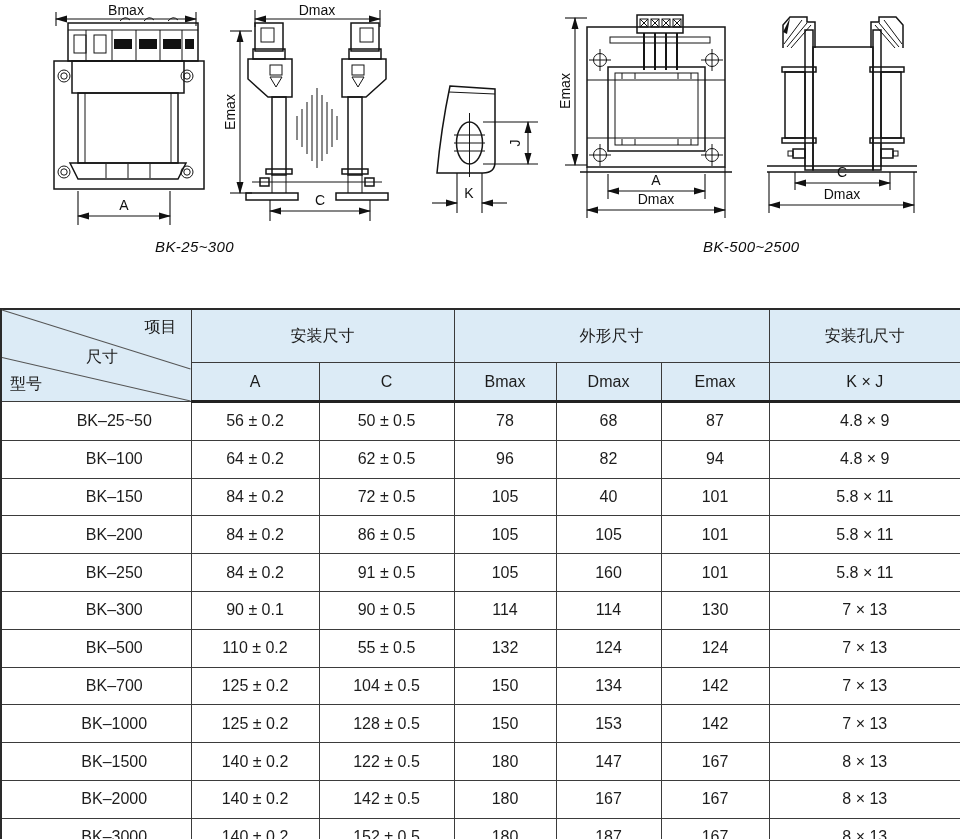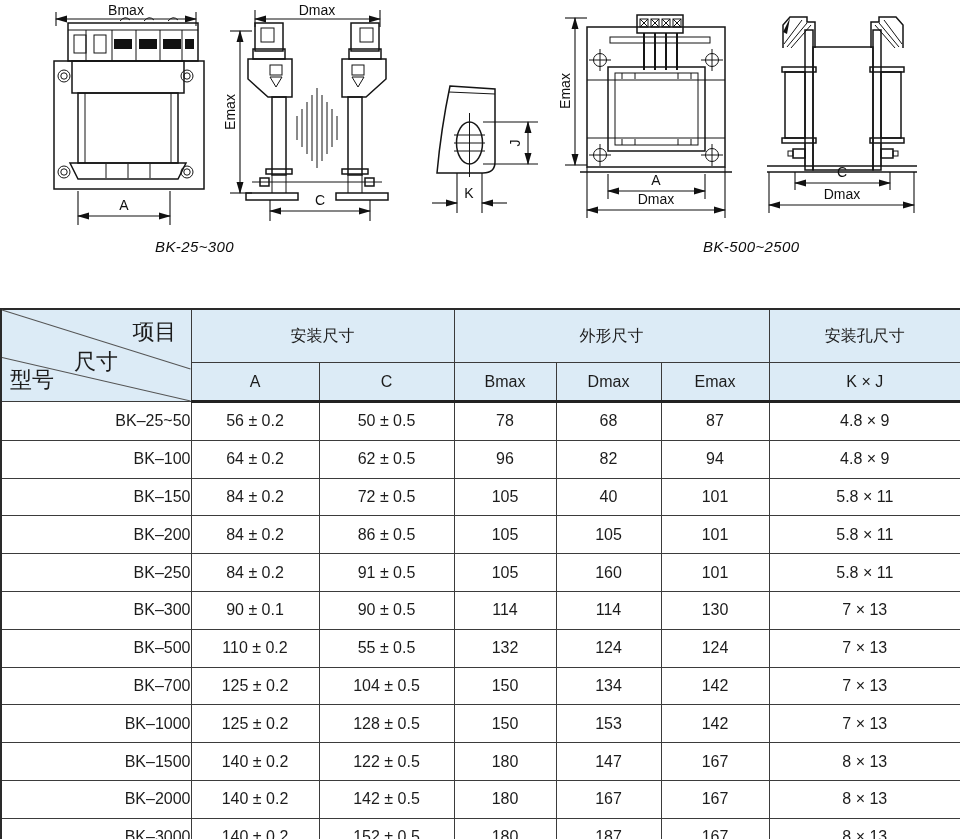--- a/index.html
+++ b/index.html
@@ -23,27 +23,27 @@
     border:2px solid #2a2a2a;
   }
   #spec-table th,#spec-table td{
     border:1.5px solid #3b3b3b;font-size:16px;font-weight:400;
     text-align:center;vertical-align:middle;padding:0;
   }
   #spec-table thead th{background:#dcebf6;}
   #spec-table thead tr.h1 th{height:52px;}
   #spec-table thead tr.h2 th{height:37px;border-bottom:3px solid #222;}
   #spec-table tbody td{height:36.8px;background:#ffffff;}
-  #spec-table td.model-col{text-align:right;padding-left:36px;}
+  #spec-table td.model-col{text-align:center;padding-left:36px;}
   th.corner{position:relative;padding:0;border-bottom:3px solid #222;}
   .corner-wrap{position:absolute;inset:0;}
   .corner-wrap svg{position:absolute;inset:0;width:100%;height:100%;}
-  .corner-wrap span{position:absolute;font-size:22px;}
+  .corner-wrap span{position:absolute;font-size:16px;}
   .c-item{top:7px;right:14px;}
-  .c-dim{top:37px;left:72px;text-align:center;}
+  .c-dim{top:37px;left:84px;text-align:center;}
   .c-model{bottom:6px;left:8px;}
 </style>
 </head>
 <body>
 
 <svg width="0" height="0" style="position:absolute">
   <defs>
     <marker id="ah" markerWidth="12" markerHeight="8" refX="11" refY="3.5" orient="auto-start-reverse" markerUnits="userSpaceOnUse" viewBox="0 0 12 7">
       <path d="M0,0 L12,3.5 L0,7 Z" fill="#111"></path>
     </marker>

